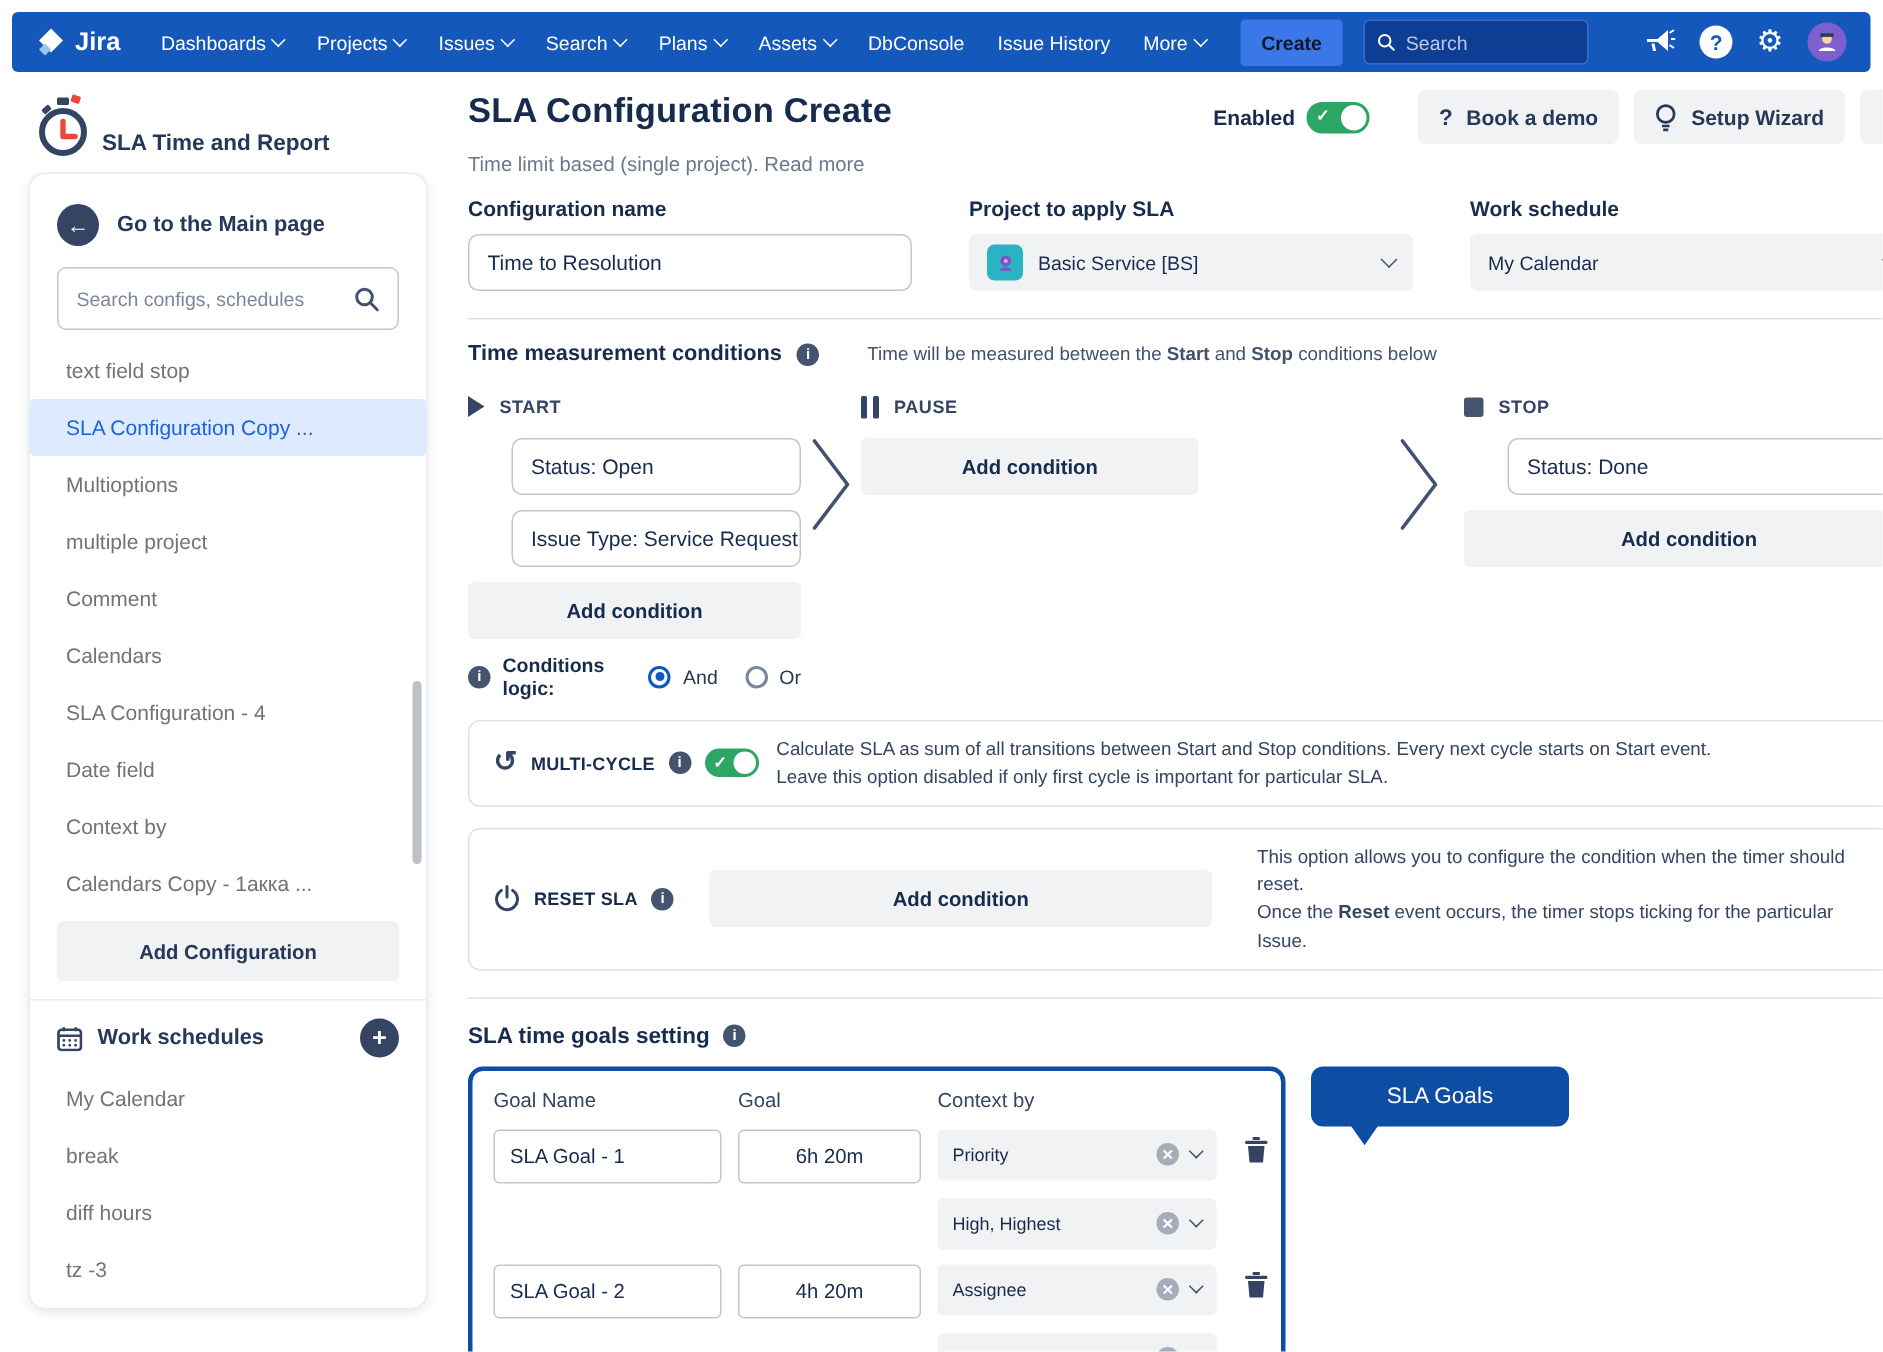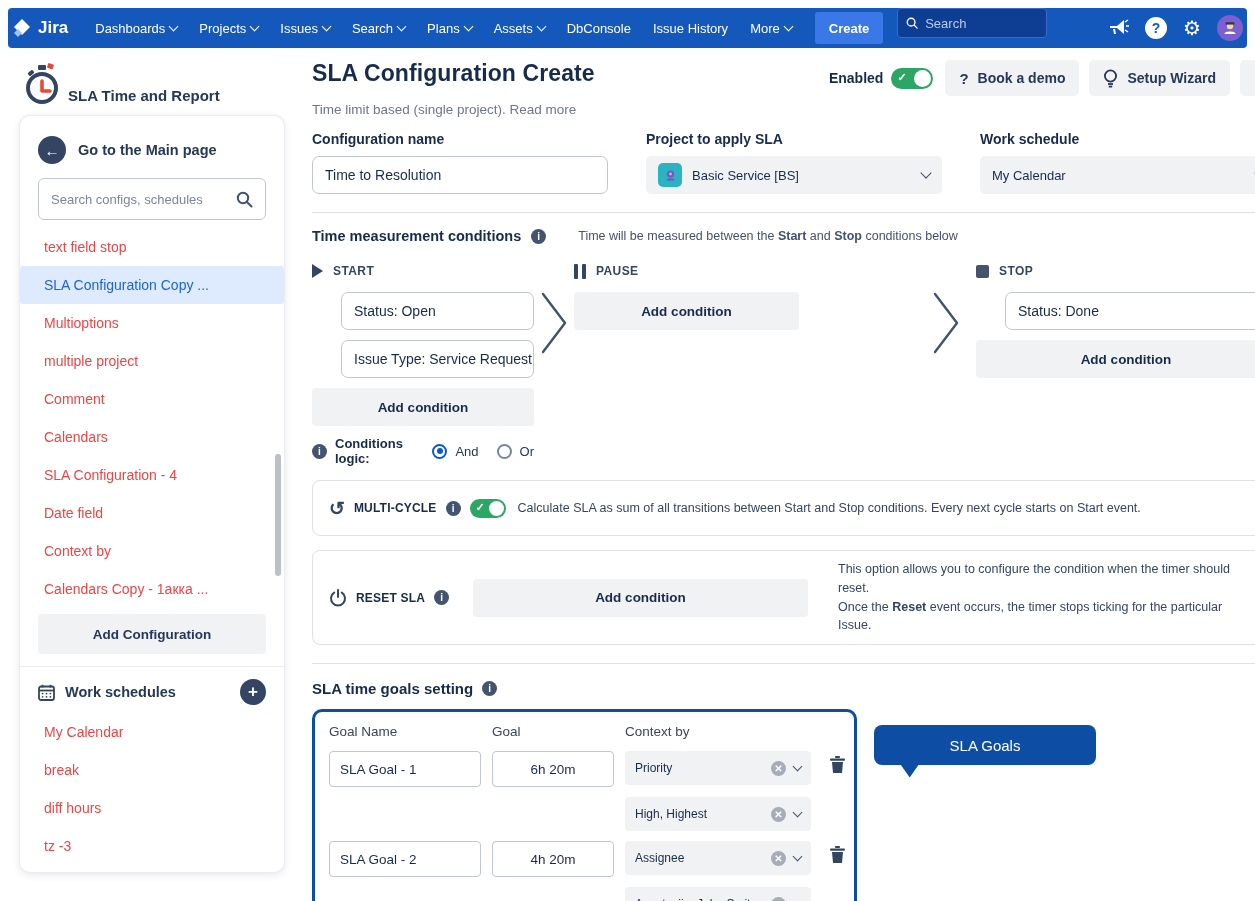--- a/index.html
+++ b/index.html
@@ -1,28 +1,28 @@
 <!DOCTYPE html>
 <html style="--nav-blue: #1558BC; --accent: #0C59C4; --toggle-green: #2BA664; --goals-border: #0E4DA4; --sel-bg: #DEEBFF; --sel-fg: #1D63D8; --btn-gray: #F1F2F4;"><head>
 <meta charset="utf-8">
 <style>
   * { margin:0; padding:0; box-sizing:border-box; }
   html,body { width:1255px; height:901px; background:#fff; overflow:hidden;
     font-family:"Liberation Sans", sans-serif; color:#172B4D; }
 
   
   .topnav { margin:8px 8px 0 8px; height:40px; background:var(--nav-blue,#1558BC);
-    border-radius:4px; display:flex; padding:0 4px; gap:4px; }
+    border-radius:4px; display:flex; align-items:center; padding:0 16px; gap:4px; }
   .nav-logo { display:flex; align-items:center; gap:6px; margin-right:14px; cursor:pointer;}
   .nav-logo span { color:#fff; font-size:17px; font-weight:700; }
   .nav-item { color:#fff; font-size:13px; padding:6px 9px; border-radius:3px;
     display:flex; align-items:center; gap:5px; white-space:nowrap; cursor:pointer;}
   .caret { width:7px; height:7px; border-right:1.6px solid #fff; border-bottom:1.6px solid #fff;
     transform:rotate(45deg); margin-top:-3px; }
-  .create-btn { background:#3B78E7; color:#ffffff; font-size:13px; font-weight:700;
+  .create-btn { background:#3B78E7; color:#0f172a; font-size:13px; font-weight:700;
     border:none; border-radius:3px; padding:8px 14px; margin:4px 10px; cursor:pointer;}
   .nav-search { background:#0E3E93; border:1px solid #3A6BC9; border-radius:4px;
     height:30px; width:150px; display:flex; align-items:center; padding:0 8px; gap:7px;}
   .nav-search input { background:transparent; border:none; outline:none; color:#fff;
     font-size:13px; width:100%; font-family:inherit;}
   .nav-search input::placeholder { color:#BCC9E8; }
   .nav-right { margin-left:auto; display:flex; align-items:center; gap:16px; }
   .nav-icon { color:#fff; display:flex; align-items:center; cursor:pointer;}
   .q-circle { width:22px; height:22px; border-radius:50%; background:#fff;
     color:var(--nav-blue,#1558BC); font-weight:800; font-size:14px;
@@ -40,40 +40,40 @@
     height:756px; position:relative; overflow:hidden; padding-top:16px;}
   .back-row { display:flex; align-items:center; gap:12px; padding:4px 18px 14px; cursor:pointer;}
   .back-circle { width:28px; height:28px; border-radius:50%; background:#344563; color:#fff;
     display:flex; align-items:center; justify-content:center; font-size:15px;}
   .back-row b { font-size:14.5px; color:#253858;}
   .side-search { margin:0 18px 8px; border:1px solid #C1C7D0; border-radius:6px; height:42px;
     display:flex; align-items:center; padding:0 12px; gap:8px;}
   .side-search input { border:none; outline:none; font-size:13px; color:#a16207; flex:1; font-family:inherit;}
   .side-search input::placeholder { color:#7A869A;}
   .cfg-list { list-style:none; }
-  .cfg-list li { font-size:14px; color:#ef4444; padding:11px 10px 11px 24px; cursor:pointer; white-space:nowrap;
+  .cfg-list li { font-size:14px; color:#737373; padding:11px 10px 11px 24px; cursor:pointer; white-space:nowrap;
     overflow:hidden; text-overflow:ellipsis;}
   .cfg-list li.selected { background:var(--sel-bg,#DEEBFF); color:var(--sel-fg,#1D63D8); border-radius:3px;}
   .add-config { display:block; margin:6px 18px 12px; width:calc(100% - 36px); height:40px;
     background:var(--btn-gray,#F1F2F4); border:none; border-radius:4px; font-size:13.5px; font-weight:700;
     color:#253858; cursor:pointer; font-family:inherit;}
   .sched-head { display:flex; align-items:center; gap:10px; padding:12px 18px 8px; border-top:1px solid #EBECF0;}
   .sched-head b { font-size:14.5px; color:#253858; flex:1;}
   .plus-circle { width:26px; height:26px; border-radius:50%; background:#344563; color:#fff;
     display:flex; align-items:center; justify-content:center; font-size:17px; font-weight:700; cursor:pointer;}
   .scroll-thumb { position:absolute; right:3px; top:338px; width:6px; height:122px;
     background:#BCC0C7; border-radius:3px; cursor:pointer;}
 
   
   .main { flex:1; padding:12px 4px 0 22px; }
   .main-header { display:flex; align-items:flex-start; }
   .main-header h1 { font-size:23px; color:#172B4D; letter-spacing:.1px;}
   .subtitle { font-size:13.5px; color:#6B778C; margin-top:15px;}
   .header-actions { margin-left:auto; display:flex; align-items:center; gap:10px;}
-  .enabled-wrap { display:flex; align-items:center; gap:8px; margin-right:2px;text-align:right;}
+  .enabled-wrap { display:flex; align-items:center; gap:8px; margin-right:22px;text-align:right;}
   .enabled-wrap b { font-size:14px; }
   .toggle { position:relative; border-radius:11px; background:var(--toggle-green,#36B37E); cursor:pointer; flex:none;}
   .toggle.big { width:42px; height:21px;}
   .toggle.small { width:36px; height:19px;}
   .toggle .knob { position:absolute; top:2px; right:2px; background:#fff; border-radius:50%;}
   .toggle.big .knob { width:17px; height:17px;}
   .toggle.small .knob { width:15px; height:15px;}
   .toggle .check { position:absolute; left:6px; top:50%; transform:translateY(-54%);
     color:#fff; font-size:11px; font-weight:800;}
   .hbtn { height:36px; background:var(--btn-gray,#F1F2F4); border:none; border-radius:5px;
@@ -151,21 +151,21 @@
   .goal-input { width:100%; height:36px; border:1px solid #C1C7D0; border-radius:4px; padding:0 10px;
     font-size:13.5px; color:#172B4D; font-family:inherit; outline:none;}
   .goal-input.center { text-align:center;}
   .ctx-select { height:34px; background:var(--btn-gray,#F1F2F4); border-radius:4px; display:flex;
     align-items:center; gap:8px; padding:0 10px; cursor:pointer;}
   .ctx-select .val { font-size:12px; flex:1; white-space:nowrap; overflow:hidden; text-overflow:ellipsis;}
   .clear-ic { width:15px; height:15px; border-radius:50%; background:#A5ADBA; color:#fff; font-size:10px;
     font-weight:700; display:flex; align-items:center; justify-content:center; flex:none; cursor:pointer;}
   .ctx-select .chev { width:7px; height:7px;}
   .trash-btn { background:none; border:none; cursor:pointer; padding:4px 2px;}
-  .callout { position:absolute; left:562px; top:16px; width:222px; height:40px;
+  .callout { position:absolute; left:562px; top:0; width:172px; height:40px;
     background:var(--goals-border,#0E4DA4); border-radius:8px; color:#fff; font-size:15px;
     display:flex; align-items:center; justify-content:center;}
   .callout::after { content:""; position:absolute; left:28px; bottom:-7px; width:16px; height:16px;
     background:var(--goals-border,#0E4DA4); transform:rotate(55deg) skew(20deg);}
 </style>
 </head>
 <body>
 
 <header class="topnav">
   <div class="nav-logo">
@@ -420,20 +420,21 @@
         <span class="hist-ic">↺</span>
         <b>MULTI-CYCLE</b>
         <i class="info-i">i</i>
         <span class="toggle small">
             <span class="check">✓</span>
             <span class="knob"></span>
           </span>
       </div>
       <div class="opt-desc">
         <span>Calculate SLA as sum of all transitions between Start and Stop conditions. Every next cycle starts on Start event.</span><br>
+        <span>Leave this option disabled if only first cycle is important for particular SLA.</span>
       </div>
     </div>
 
     <div class="opt-card">
       <div class="opt-left reset-left">
         <svg width="18" height="18" viewBox="0 0 18 18">
           <path d="M5.2 3.6 A7 7 0 1 0 12.8 3.6" fill="none" stroke="#344563" stroke-width="2" stroke-linecap="round"></path>
           <line x1="9" y1="1" x2="9" y2="8" stroke="#344563" stroke-width="2" stroke-linecap="round"></line>
         </svg>
         <b>RESET SLA</b>

